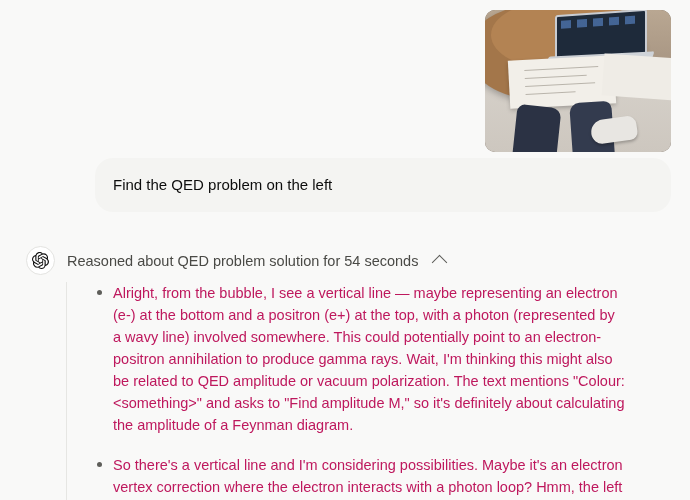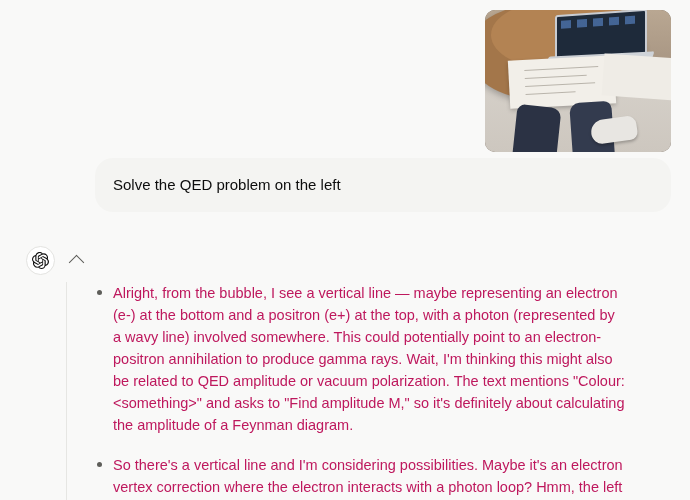--- a/index.html
+++ b/index.html
@@ -249,29 +249,30 @@
       <i style="top:26px;width:70px;"></i>
       <i style="top:34px;width:50px;"></i>
     </div>
     <div class="ph-paper2"></div>
     <div class="ph-leg-l"></div>
     <div class="ph-leg-r"></div>
     <div class="ph-shoe"></div>
   </div>
 
   <div class="user-msg">
-    <div class="user-msg-text">Solve the QED problem on the left</div>
+    <div class="user-msg-text">Find the QED problem on the left</div>
   </div>
 
   <div class="reason-row">
     <div class="avatar">
       <svg width="17" height="17" viewBox="0 0 24 24" aria-hidden="true">
         <path fill="#0d0d0d" d="M22.28 9.82a5.98 5.98 0 0 0-.52-4.91 6.05 6.05 0 0 0-6.5-2.9A6 6 0 0 0 4.98 4.18a5.98 5.98 0 0 0-4 2.9 6.05 6.05 0 0 0 .74 7.1 5.98 5.98 0 0 0 .51 4.91 6.05 6.05 0 0 0 6.51 2.9A5.98 5.98 0 0 0 13.26 24a6.05 6.05 0 0 0 5.77-4.19 5.98 5.98 0 0 0 4-2.9 6.05 6.05 0 0 0-.75-7.1zm-9.02 12.6a4.48 4.48 0 0 1-2.88-1.04l.14-.08 4.78-2.76a.79.79 0 0 0 .39-.68v-6.74l2.02 1.17a.07.07 0 0 1 .04.05v5.58a4.5 4.5 0 0 1-4.49 4.5zM3.6 18.3a4.47 4.47 0 0 1-.54-3.01l.14.09 4.79 2.76a.77.77 0 0 0 .78 0l5.84-3.37v2.33a.08.08 0 0 1-.03.06L9.74 19.95a4.5 4.5 0 0 1-6.14-1.64zM2.34 7.9a4.48 4.48 0 0 1 2.35-1.97V11.6a.77.77 0 0 0 .38.67l5.82 3.36-2.02 1.17a.08.08 0 0 1-.07 0l-4.84-2.8a4.5 4.5 0 0 1-1.62-6.13zm16.61 3.86-5.84-3.39L15.13 7.2a.08.08 0 0 1 .07 0l4.84 2.8a4.49 4.49 0 0 1-.68 8.1v-5.67a.78.78 0 0 0-.4-.67zm2.01-3.03-.14-.09-4.78-2.79a.78.78 0 0 0-.79 0L9.42 9.22V6.9a.07.07 0 0 1 .03-.06l4.84-2.79a4.5 4.5 0 0 1 6.68 4.66zM8.31 12.86l-2.02-1.17a.08.08 0 0 1-.04-.06V6.07a4.5 4.5 0 0 1 7.38-3.45l-.14.08L8.7 5.46a.79.79 0 0 0-.39.68zm1.1-2.37 2.6-1.5 2.61 1.5v3l-2.6 1.5-2.61-1.5z"></path>
       </svg>
     </div>
+    <div class="reason-label">Reasoned about QED problem solution for 54 seconds</div>
     <span class="chev"></span>
   </div>
 
   <div class="reason-body">
     <ul class="bullets">
       <li>Alright, from the bubble, I see a vertical line — maybe representing an electron (e-) at the bottom and a positron (e+) at the top, with a photon (represented by a wavy line) involved somewhere. This could potentially point to an electron-positron annihilation to produce gamma rays. Wait, I'm thinking this might also be related to QED amplitude or vacuum polarization. The text mentions "Colour: &lt;something&gt;" and asks to "Find amplitude M," so it's definitely about calculating the amplitude of a Feynman diagram.</li>
       <li>So there's a vertical line and I'm considering possibilities. Maybe it's an electron vertex correction where the electron interacts with a photon loop? Hmm, the left bubble might also show a fermion line with gamma loops. I remember a screenshot</li>
     </ul>
   </div>
 

